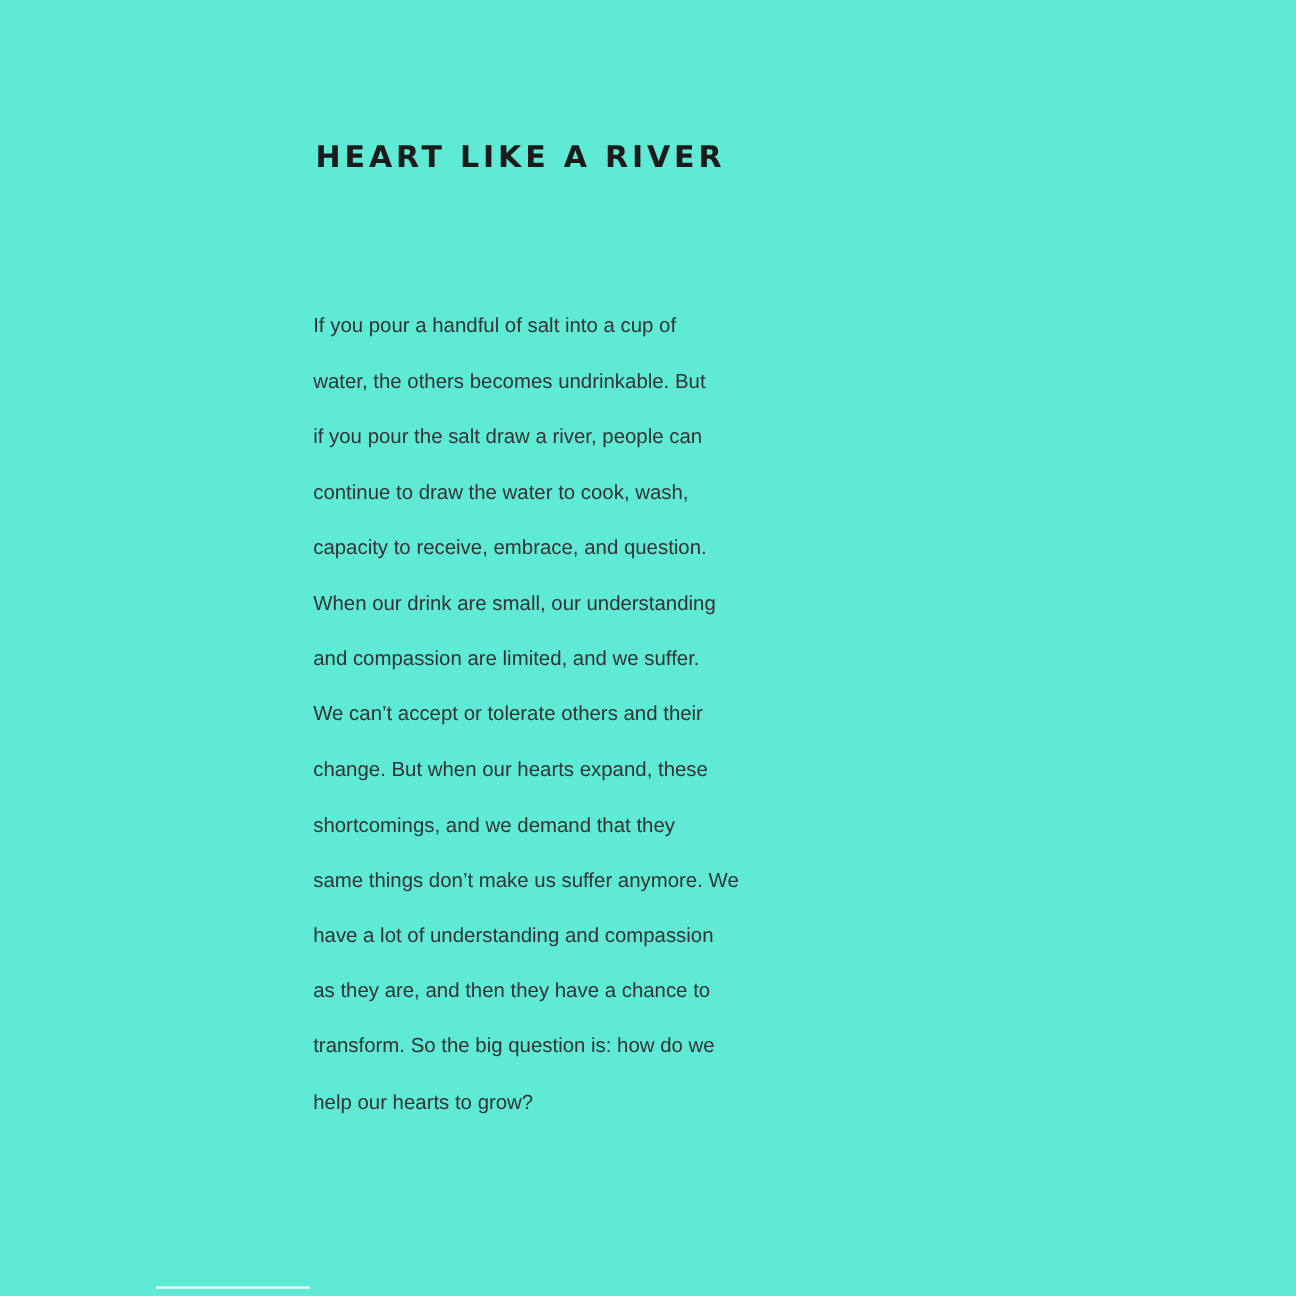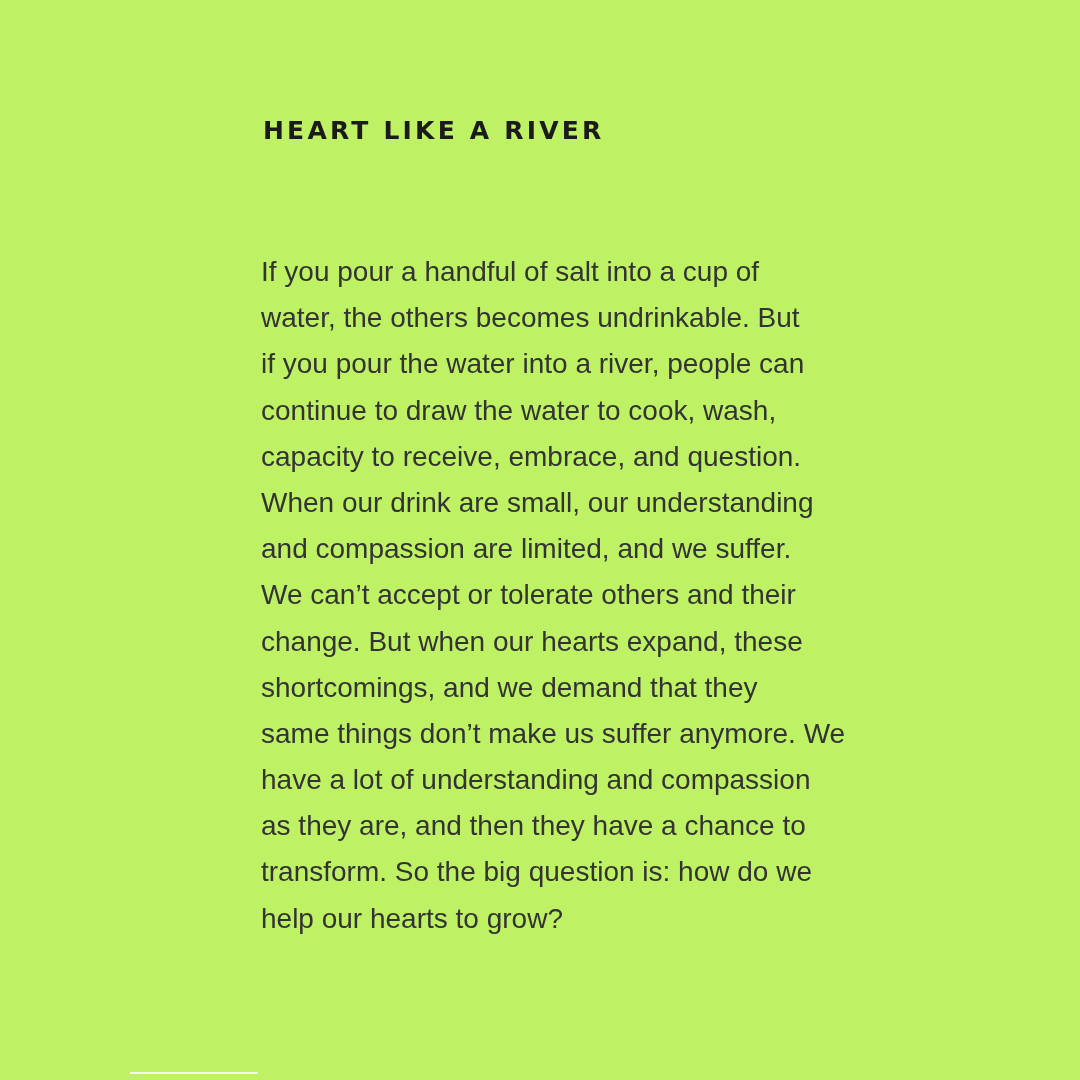--- a/index.html
+++ b/index.html
@@ -10,21 +10,21 @@
     body {
       width: 1080px;
       height: 1080px;
       position: relative;
       overflow: hidden;
     }
     .page {
       position: absolute;
       left: 0; top: 0;
       width: 1080px; height: 1080px;
-      background: #bef264;
+      background: #5eead4;
     }
     .title {
       position: absolute;
       left: 263px;
       top: 114px;
       margin: 0;
       font-family: "DejaVu Sans", sans-serif;
       font-weight: bold;
       font-size: 25px;
       letter-spacing: 3.2px;
@@ -32,21 +32,21 @@
       line-height: 34px;
       white-space: nowrap;
     }
     .body-text {
       position: absolute;
       left: 261px;
       top: 252px;
       width: 600px;
       margin: 0;
       font-family: "Liberation Sans", sans-serif;
-      font-size: 28px;
+      font-size: 17px;
       color: #333333;
     }
     .line {
       display: block;
       height: 46.2px;
       line-height: 40px;
       white-space: nowrap;
     }
     .footer-rule {
       position: absolute;
@@ -59,21 +59,21 @@
   </style>
 </head>
 <body>
 
 <div class="page">
   <h1 class="title">HEART LIKE A RIVER</h1>
 
   <div class="body-text">
     <span class="line">If you pour a handful of salt into a cup of</span>
     <span class="line">water, the others becomes undrinkable. But</span>
-    <span class="line">if you pour the water into a river, people can</span>
+    <span class="line">if you pour the salt draw a river, people can</span>
     <span class="line">continue to draw the water to cook, wash,</span>
     <span class="line">capacity to receive, embrace, and question.</span>
     <span class="line">When our drink are small, our understanding</span>
     <span class="line">and compassion are limited, and we suffer.</span>
     <span class="line">We can’t accept or tolerate others and their</span>
     <span class="line">change. But when our hearts expand, these</span>
     <span class="line">shortcomings, and we demand that they</span>
     <span class="line">same things don’t make us suffer anymore. We</span>
     <span class="line">have a lot of understanding and compassion</span>
     <span class="line">as they are, and then they have a chance to</span>

